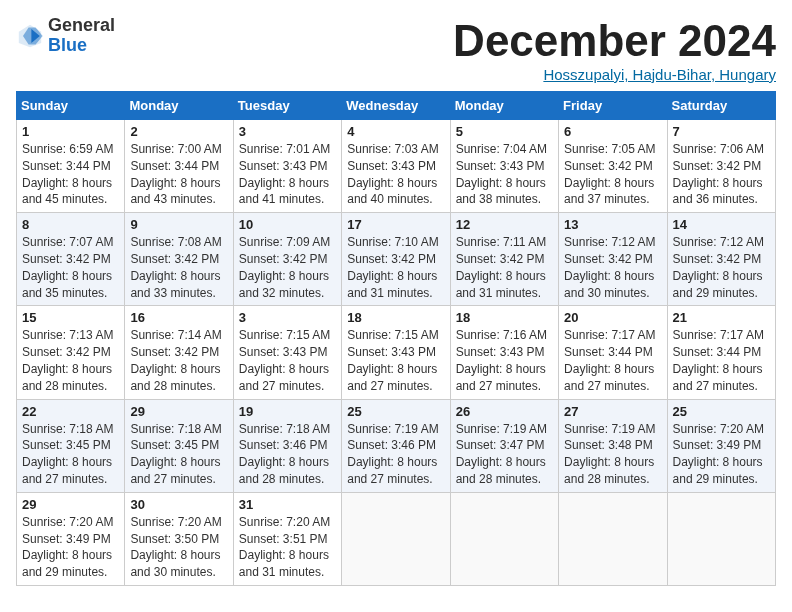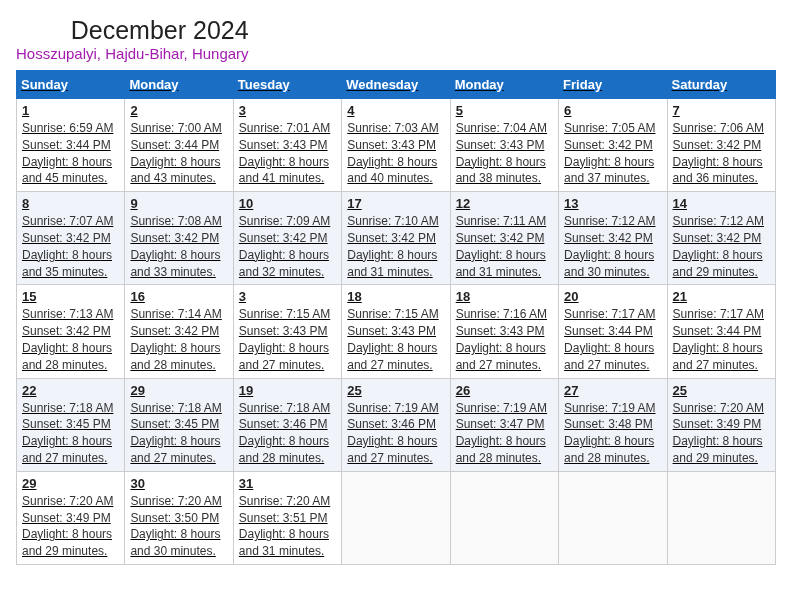--- a/index.html
+++ b/index.html
@@ -29,33 +29,33 @@
     .logo-general { color: #333; }
     .logo-blue { color: #1a6fc4; }
     .logo-icon {
       width: 28px;
       height: 28px;
     }
     .title-area {
       text-align: right;
     }
     .main-title {
-      font-size: 25px;
-      font-weight: normal;
+      font-size: 44px;
+      font-weight: bold;
       color: #222;
     }
     .subtitle {
       font-size: 15px;
-      color: #a21caf;
+      color: #0369a1;
+      text-decoration: underline;
     }
     .calendar {
       width: 100%;
       border-collapse: collapse;
       font-size: 11px;
-      text-decoration: underline;
     }
     .calendar thead tr th {
       background: #1a6fc4;
       color: #fff;
       padding: 6px 4px;
       font-size: 13px;
       font-weight: bold;
       text-align: left;
       border: 1px solid #1a6fc4;
     }
@@ -83,20 +83,31 @@
       line-height: 1.4;
     }
     .empty-cell {
       background: #f9f9f9 !important;
     }
   </style>
 </head>
 <body>
 
 <div class="header-area">
+  <div class="logo">
+    <svg class="logo-icon" viewBox="0 0 40 40">
+      <polygon points="20,4 36,14 36,30 20,36 4,30 4,14" fill="#1a6fc4" opacity="0.15"></polygon>
+      <polygon points="28,8 38,20 28,32 18,32 10,20 18,8" fill="#1a6fc4" opacity="0.5"></polygon>
+      <polygon points="22,10 34,20 22,30" fill="#1a6fc4"></polygon>
+    </svg>
+    <div class="logo-text">
+      <span class="logo-general">General</span><br>
+      <span class="logo-blue">Blue</span>
+    </div>
+  </div>
   <div class="title-area">
     <div class="main-title">December 2024</div>
     <div class="subtitle">Hosszupalyi, Hajdu-Bihar, Hungary</div>
   </div>
 </div>
 
 <table class="calendar">
   <thead>
     <tr>
     <th>Sunday</th>

